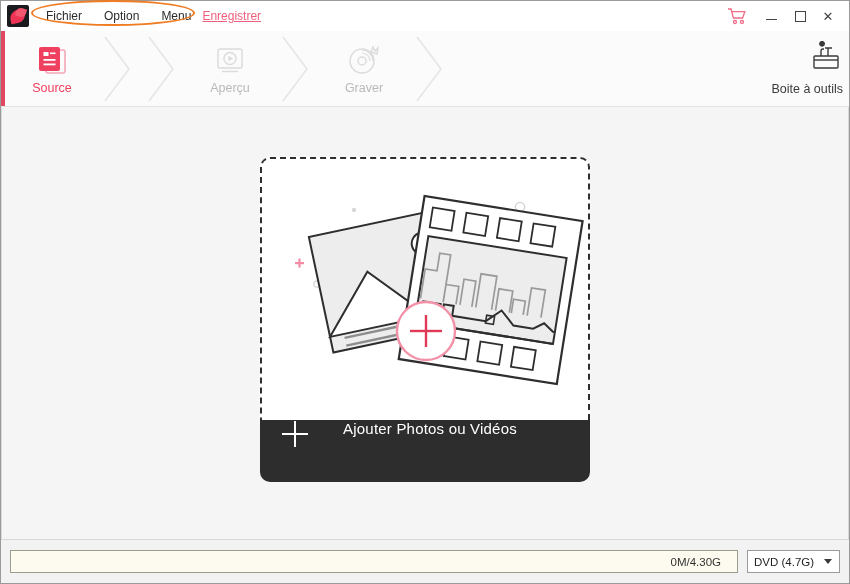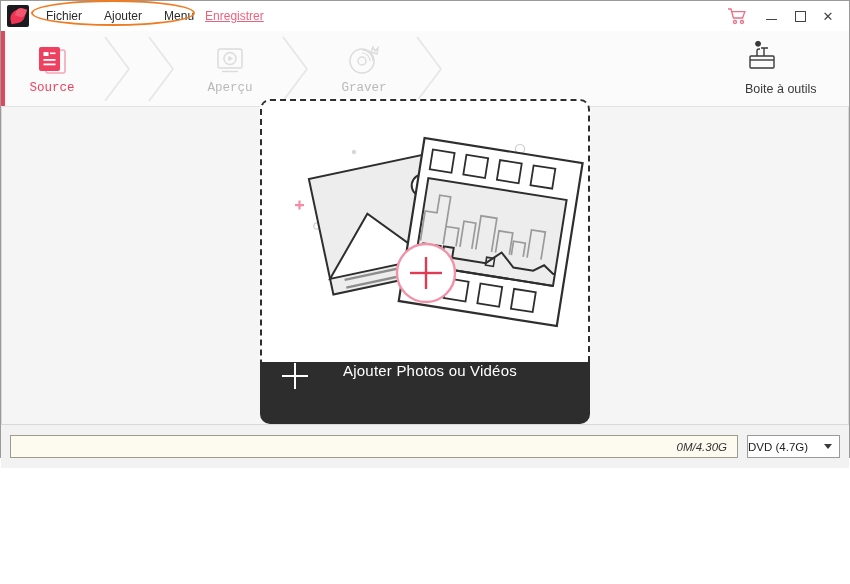--- a/index.html
+++ b/index.html
@@ -4,21 +4,21 @@
 <style>
   * { box-sizing: border-box; margin: 0; padding: 0; }
   html, body {
     width: 850px; height: 584px;
     font-family: "Liberation Sans", sans-serif;
     background: #ffffff;
     overflow: hidden;
   }
   .app {
     position: relative;
-    width: 850px; height: 458px;
+    width: 850px; height: 584px;
     background: #ffffff;
     border: 1px solid #9a9a9a;
     display: flex; flex-direction: column;
   }
 
   
   .titlebar {
     position: relative;
     height: 30px; flex: 0 0 30px;
     background: #ffffff;
@@ -99,31 +99,31 @@
   }
   .steps { display: flex; align-items: stretch; padding-left: 6px; }
   .step {
     position: relative;
     width: 90px;
     display: flex; flex-direction: column;
     align-items: center; justify-content: center;
     gap: 4px; cursor: pointer;
   }
   .step-ico { height: 34px; display: flex; align-items: flex-end; }
-  .step-label { font-size: 12.5px; color: #b9b9b9; font-family: Liberation Mono, monospace; }
+  .step-label { font-size: 12.5px; color: #b9b9b9; }
   .step.active .step-label { color: #ef4060; }
   .chev {
     width: 44px; position: relative; pointer-events: none;
   }
   .chev svg { position: absolute; left: 2px; top: 4px; }
 
   .toolbox {
     margin-left: auto; width: 104px;
     display: flex; flex-direction: column;
-    align-items: flex-start; justify-content: center;
+    align-items: flex-end; justify-content: center;
     gap: 5px; cursor: pointer; padding-right: 6px;
   }
   .toolbox-label { font-size: 12.5px; color: #3a3a3a; }
 
   
   .main {
     flex: 1 1 auto;
     background: #f5f5f5;
     border-left: 1px solid #d8d8d8;
     border-right: 1px solid #d8d8d8;
@@ -171,29 +171,29 @@
     background: #f2f2f2;
     border-top: 1px solid #d8d8d8;
     display: flex; align-items: center;
     padding: 0 9px; gap: 9px;
   }
   .capacity {
     flex: 1 1 auto; height: 23px;
     background: #fdfbef;
     border: 1px solid #9d9d8e;
     display: flex; align-items: center; justify-content: flex-end;
-    padding-right: 10px;
-    font-size: 11.5px; color: #333; font-style: italic;
+    padding-right: 16px;
+    font-size: 11.5px; color: #333;
   }
   .combo {
     height: 23px; background: #ffffff;
     border: 1px solid #9b9b9b;
     display: flex; align-items: center;
     font-size: 11.5px; color: #222;
-    cursor: pointer;
+    padding-left: 6px; cursor: pointer;
     position: relative;
   }
   .combo.disc { width: 93px; }
   .combo.norm { width: 110px; }
   .combo .arrow {
     margin-left: auto; margin-right: 7px;
     width: 0; height: 0;
     border-left: 4px solid transparent;
     border-right: 4px solid transparent;
     border-top: 5px solid #3b3b3b;
@@ -203,21 +203,21 @@
 <body>
 
 <div class="app">
 
   <div class="titlebar">
 
     <div class="logo"></div>
 
     <div class="menubar">
       <div class="menu-item">Fichier</div>
-      <div class="menu-item">Ajouter</div>
+      <div class="menu-item">Option</div>
       <div class="menu-item">Menu</div>
       <div class="menu-ellipse"></div>
     </div>
 
     <div class="save-link">Enregistrer</div>
 
     <div class="win-controls">
       <div class="cart">
         <svg width="20" height="18" viewBox="0 0 20 18" fill="none" stroke="#ef6d86" stroke-width="1.3">
           <path d="M1 2 h3 l2.4 9 h9.2 l2.2 -6.4 H5.2"></path>

